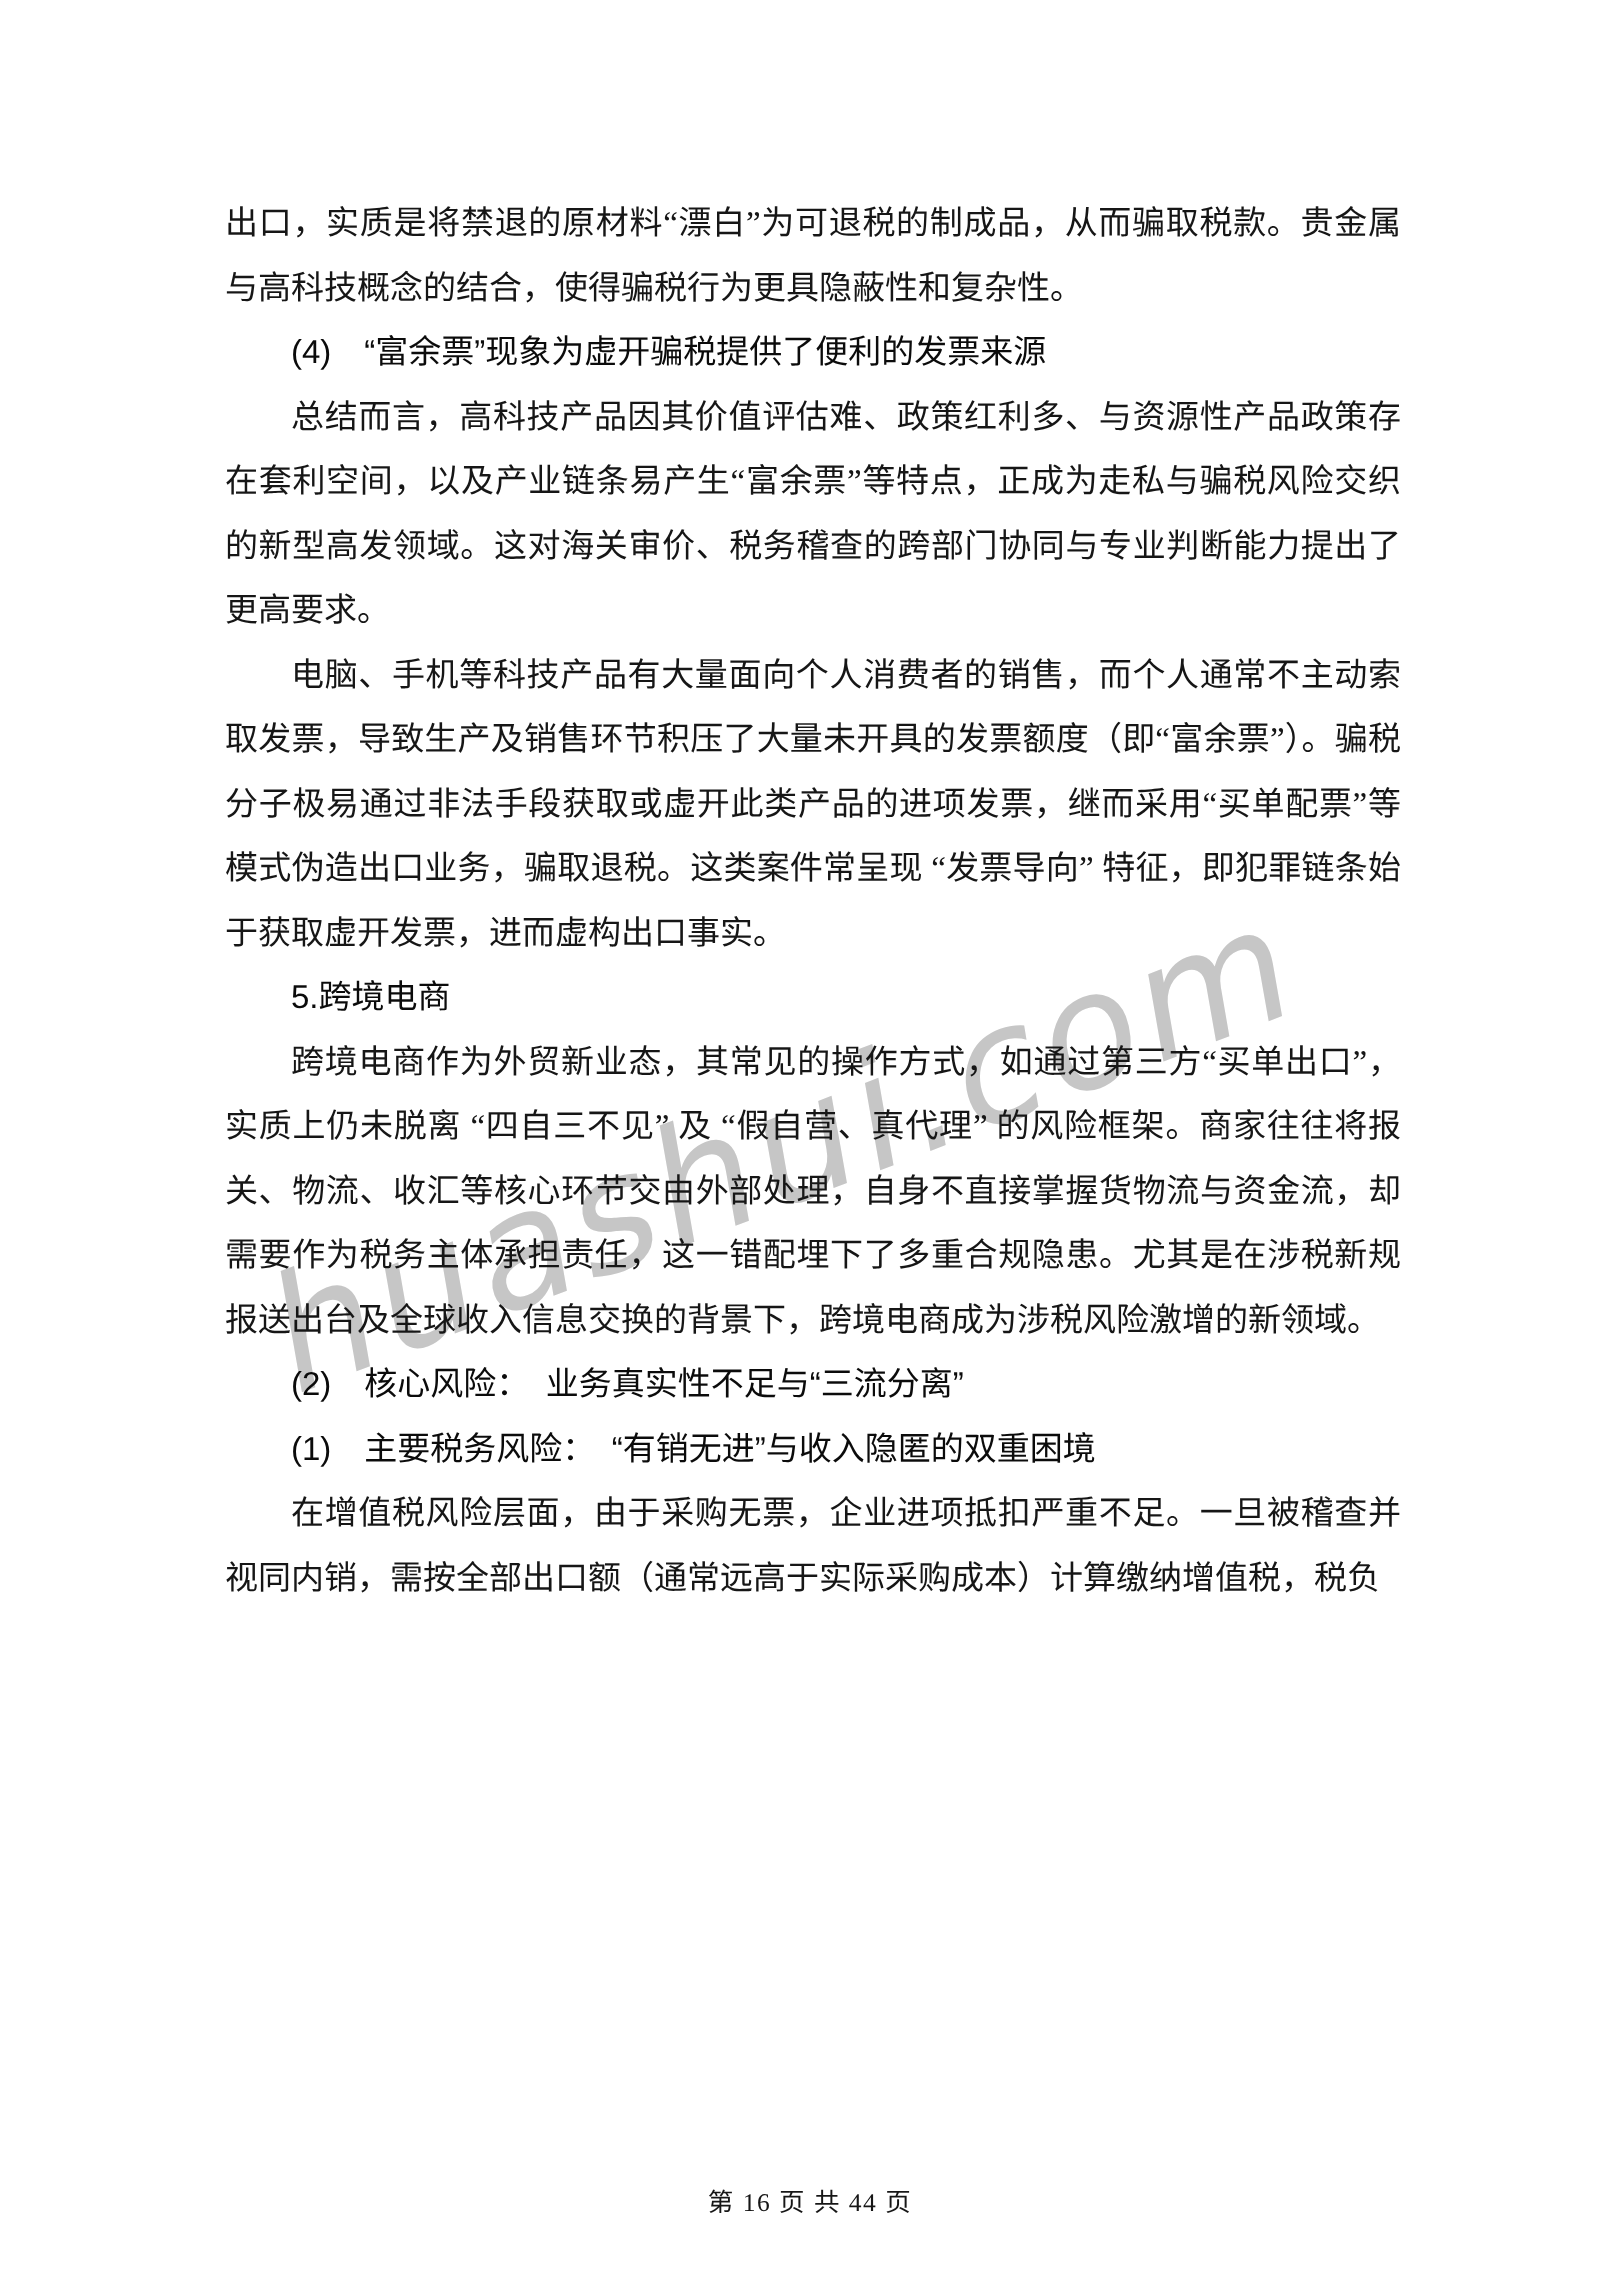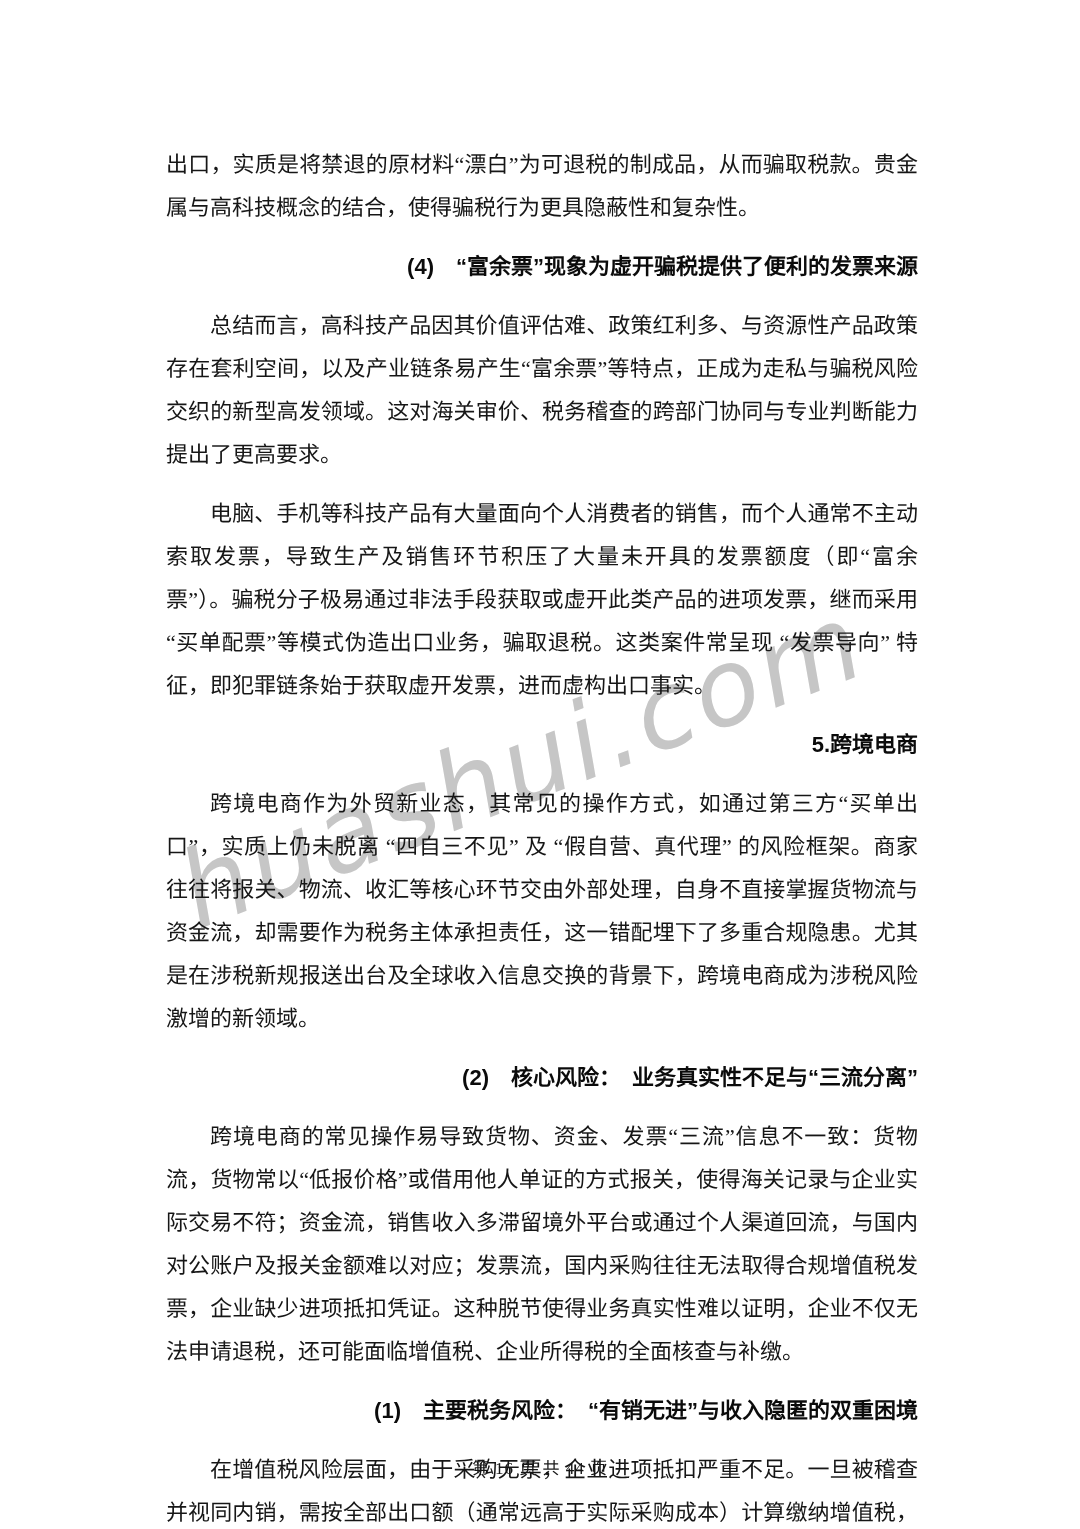--- a/index.html
+++ b/index.html
@@ -29,40 +29,40 @@
     z-index: 1;
   }
   .content {
     position: absolute;
     left: 150px;
     top: 127px;
     width: 784px;
     z-index: 2;
   }
   .content p {
-    margin: 16px;
+    margin: 0;
   }
   .body-text {
     font-family: "Liberation Serif", "DejaVu Serif", serif;
     font-size: 22px;
     line-height: 43px;
     color: #161616;
     text-align: justify;
     text-indent: 44px;
   }
   .no-indent {
     text-indent: 0;
   }
   .heading {
     font-family: "Liberation Sans", "DejaVu Sans", sans-serif;
-    font-weight: bold;
+    font-weight: normal;
     font-size: 22px;
     line-height: 43px;
     color: #0b0b0b;
-    text-align: right;
+    text-align: left;
     text-indent: 44px;
   }
   .footer {
     position: absolute;
     top: 1413px;
     left: 0;
     width: 100%;
     text-align: center;
     font-family: "Liberation Serif", "DejaVu Serif", serif;
     font-size: 17px;
@@ -88,21 +88,20 @@
     <p class="body-text">总结而言，高科技产品因其价值评估难、政策红利多、与资源性产品政策存在套利空间，以及产业链条易产生“富余票”等特点，正成为走私与骗税风险交织的新型高发领域。这对海关审价、税务稽查的跨部门协同与专业判断能力提出了更高要求。</p>
 
     <p class="body-text">电脑、手机等科技产品有大量面向个人消费者的销售，而个人通常不主动索取发票，导致生产及销售环节积压了大量未开具的发票额度（即“富余票”）。骗税分子极易通过非法手段获取或虚开此类产品的进项发票，继而采用“买单配票”等模式伪造出口业务，骗取退税。这类案件常呈现 “发票导向” 特征，即犯罪链条始于获取虚开发票，进而虚构出口事实。</p>
 
     <p class="heading">5.跨境电商</p>
 
     <p class="body-text">跨境电商作为外贸新业态，其常见的操作方式，如通过第三方“买单出口”，实质上仍未脱离 “四自三不见” 及 “假自营、真代理” 的风险框架。商家往往将报关、物流、收汇等核心环节交由外部处理，自身不直接掌握货物流与资金流，却需要作为税务主体承担责任，这一错配埋下了多重合规隐患。尤其是在涉税新规报送出台及全球收入信息交换的背景下，跨境电商成为涉税风险激增的新领域。</p>
 
     <p class="heading">(2)　核心风险：　业务真实性不足与“三流分离”</p>
 
-    <p class="body-text">跨境电商的常见操作易导致货物、资金、发票“三流”信息不一致：货物流，货物常以“低报价格”或借用他人单证的方式报关，使得海关记录与企业实际交易不符；资金流，销售收入多滞留境外平台或通过个人渠道回流，与国内对公账户及报关金额难以对应；发票流，国内采购往往无法取得合规增值税发票，企业缺少进项抵扣凭证。这种脱节使得业务真实性难以证明，企业不仅无法申请退税，还可能面临增值税、企业所得税的全面核查与补缴。</p>
 
     <p class="heading">(1)　主要税务风险：　“有销无进”与收入隐匿的双重困境</p>
 
     <p class="body-text">在增值税风险层面，由于采购无票，企业进项抵扣严重不足。一旦被稽查并视同内销，需按全部出口额（通常远高于实际采购成本）计算缴纳增值税，税负</p>
   </main>
 
   <footer class="footer">第 16 页 共 44 页</footer>
 
 </div>
 

